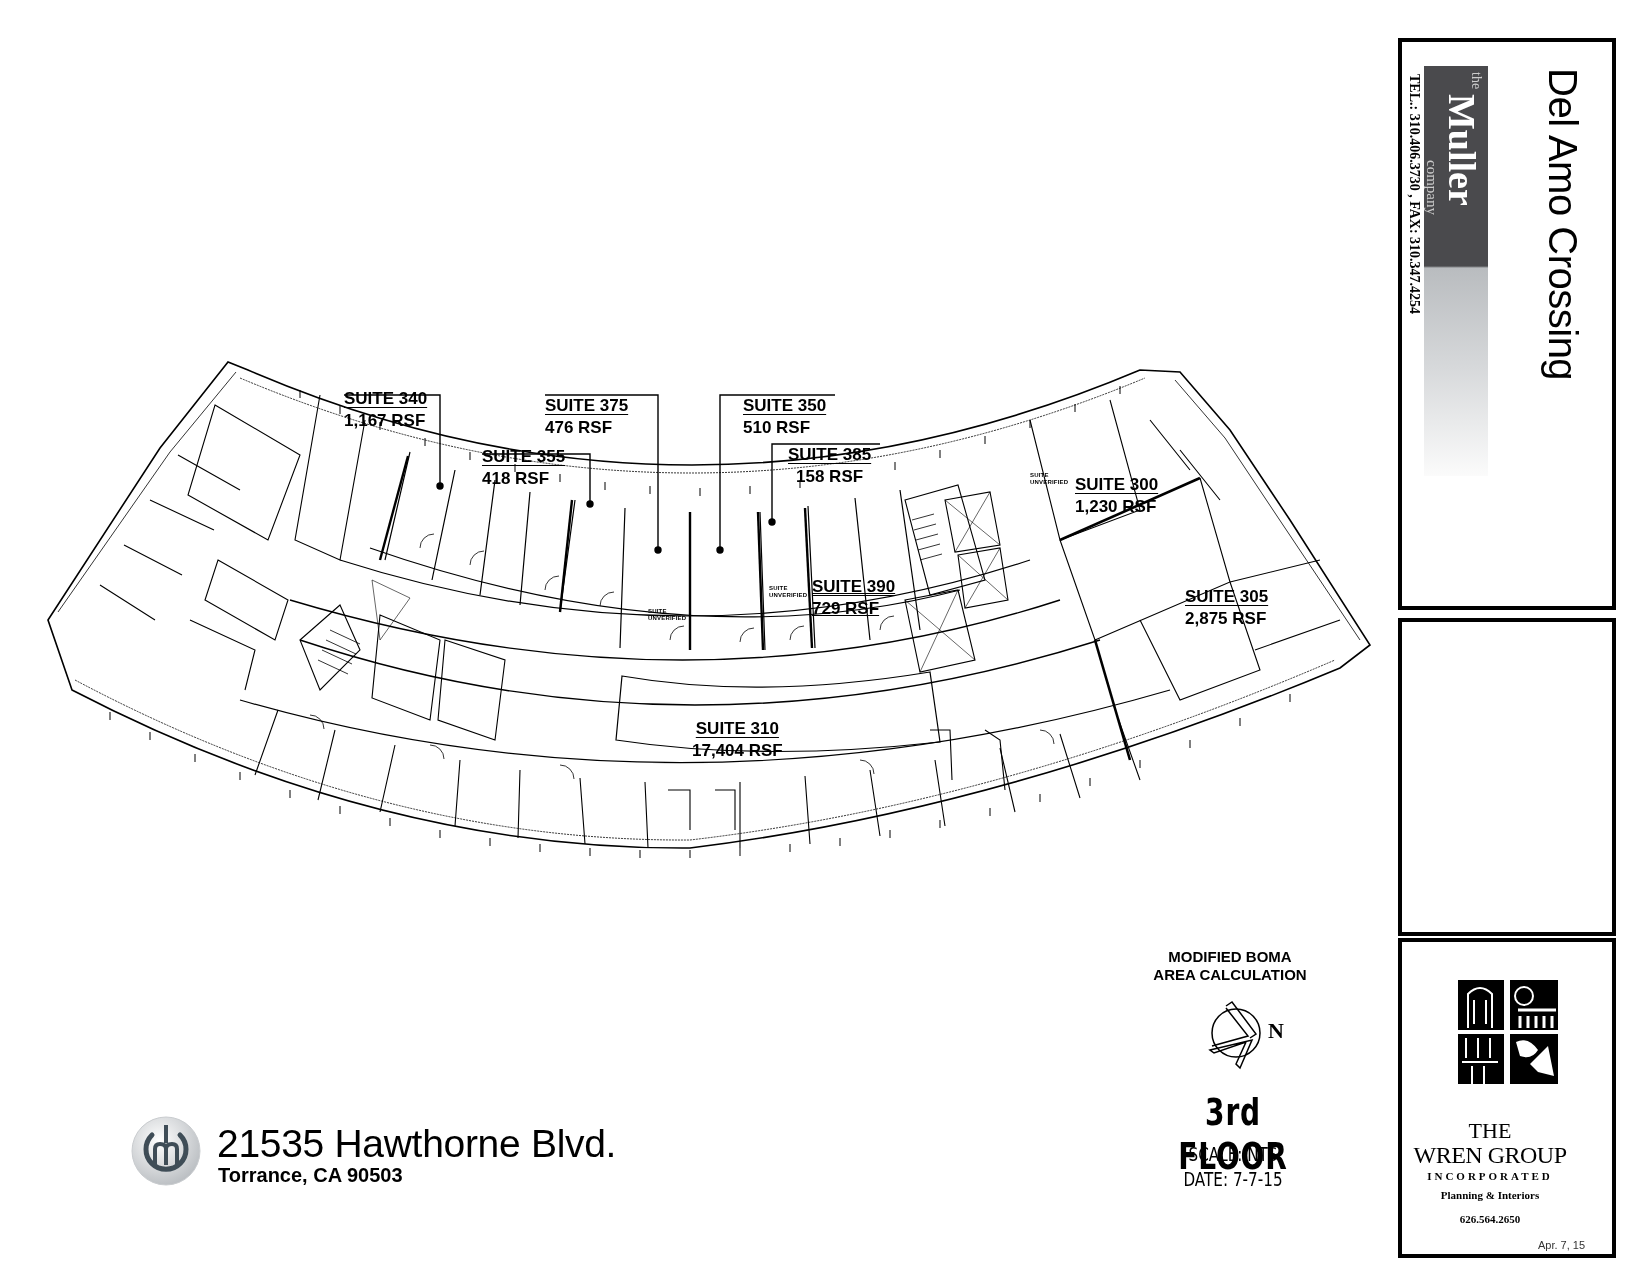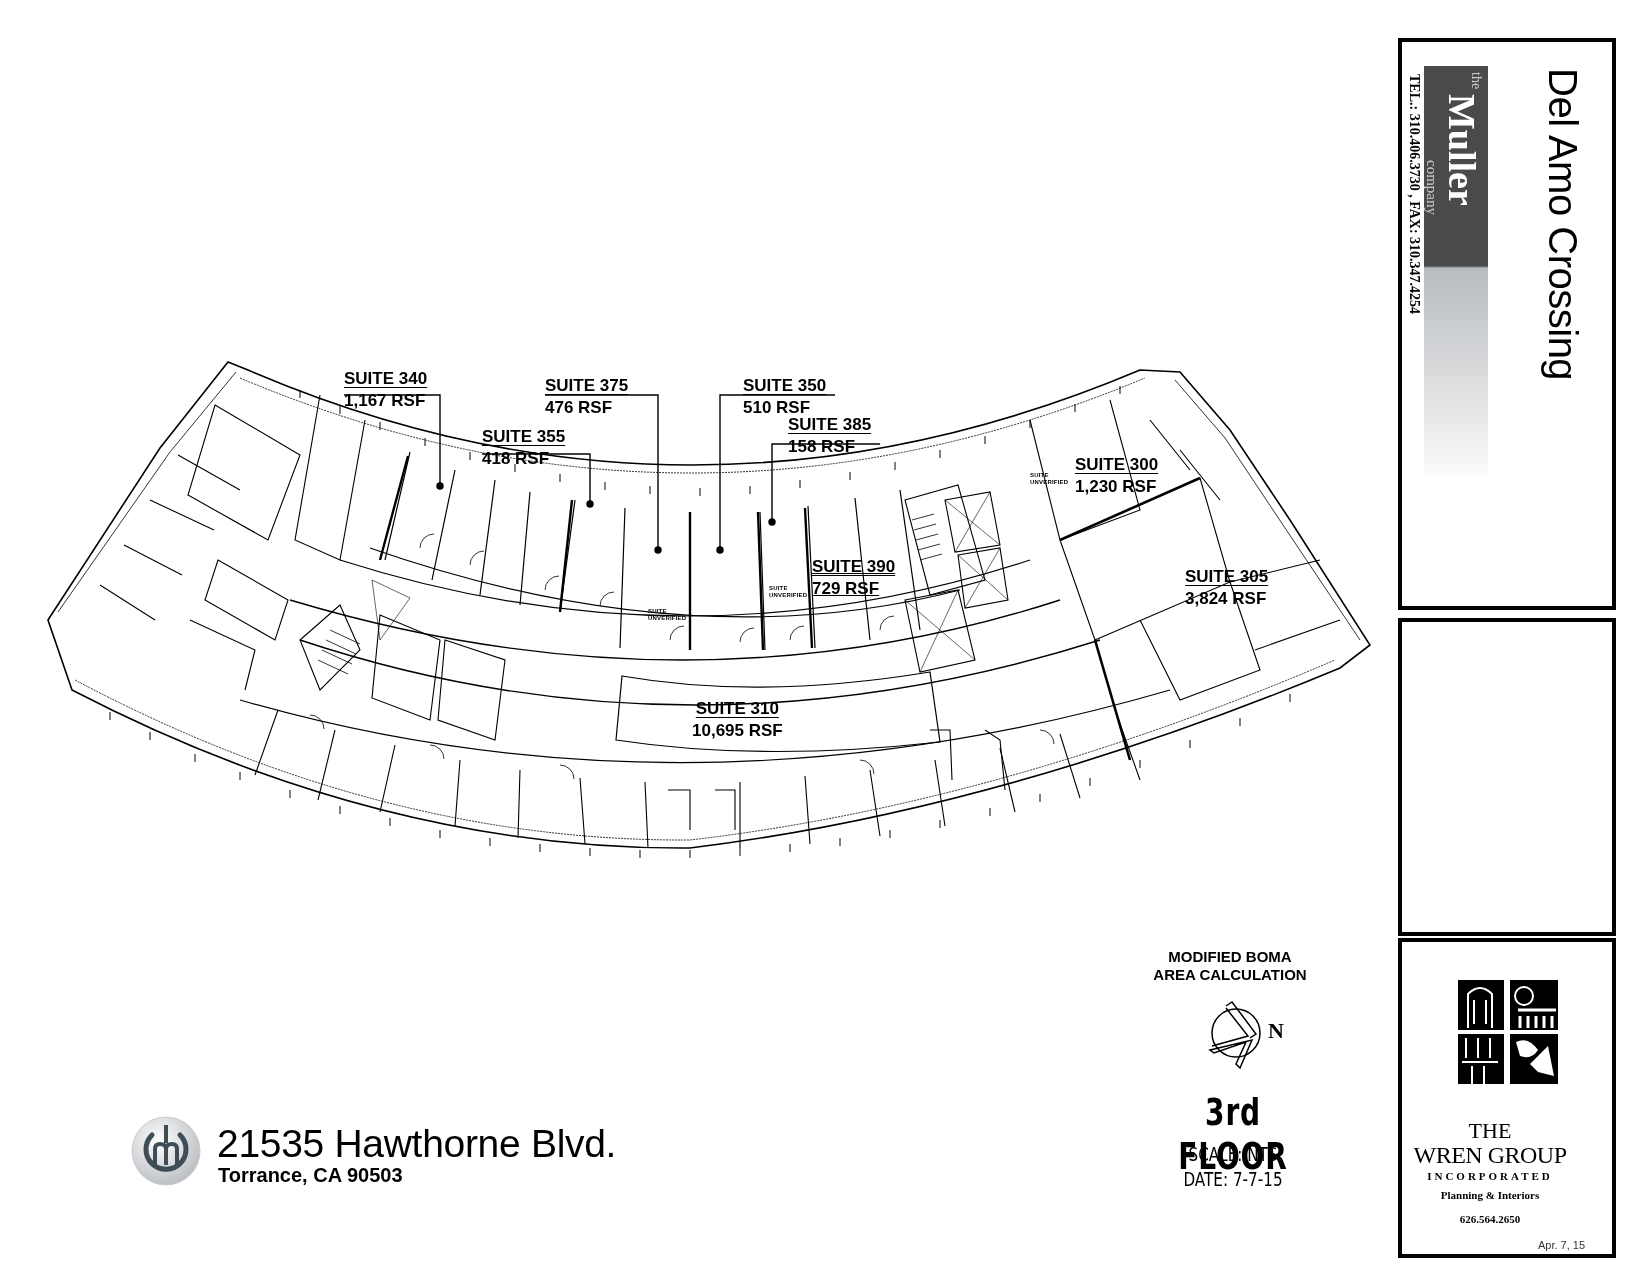--- a/index.html
+++ b/index.html
@@ -1,20 +1,20 @@
 <!DOCTYPE html>
 <html><head>
 <meta charset="utf-8">
 <style>
   html, body { margin:0; padding:0; background:#ffffff; }
   body { width:1650px; height:1275px; position:relative; overflow:hidden; font-family:"Liberation Sans", sans-serif; color:#000; }
   .abs { position:absolute; }
   #plan { position:absolute; left:0; top:0; width:1650px; height:1275px; }
   .suite-label { position:absolute; font-family:"Liberation Sans", sans-serif; font-weight:bold; font-size:17px; line-height:22px; white-space:nowrap; }
-  .suite-label .name { text-decoration:underline; text-underline-offset:3px; display:block; }
+  .suite-label .name { text-decoration:underline; text-underline-offset:3px; display:block;margin-top:20px; }
   .suite-label .area { display:block; }
   .unverified { position:absolute; font-family:"Liberation Sans", sans-serif; font-size:6px; line-height:7px; font-weight:bold; text-transform:uppercase; letter-spacing:0.2px; }
   
   .panel { position:absolute; border:4px solid #000; box-sizing:border-box; background:#fff; }
   .title-vert { position:absolute; font-family:"Liberation Sans", sans-serif; font-size:40px; font-weight:normal; white-space:nowrap; transform-origin:left top; transform:rotate(90deg); letter-spacing:-0.5px; }
   .muller-box { position:absolute; left:1424px; top:66px; width:64px; height:410px; background:linear-gradient(to bottom, #4a4a4d 0px, #4a4a4d 200px, #b9bcbf 202px, #d6d8da 300px, #fbfbfb 410px); }
   .muller-text { position:absolute; transform-origin:left top; transform:rotate(90deg); white-space:nowrap; font-family:"Liberation Serif", serif; color:#fff; }
   .tel-text { position:absolute; transform-origin:left top; transform:rotate(90deg); white-space:nowrap; font-family:"Liberation Serif", serif; font-weight:bold; font-size:14px; }
   .wren-logo { position:absolute; left:1458px; top:980px; width:100px; height:104px; }
   .wren-text { position:absolute; left:1390px; width:200px; text-align:center; font-family:"Liberation Serif", serif; }
@@ -149,39 +149,39 @@
   <span class="area">418 RSF</span>
 </div>
 <div class="suite-label" style="left:545px; top:375px;">
   <span class="name">SUITE 375</span>
   <span class="area">476 RSF</span>
 </div>
 <div class="suite-label" style="left:743px; top:375px;">
   <span class="name">SUITE 350</span>
   <span class="area">510 RSF</span>
 </div>
-<div class="suite-label" style="left:788px; top:414px;">
+<div class="suite-label" style="left:788px; top:424px;text-align:center;">
   <span class="name">SUITE 385</span>
   <span class="area">158 RSF</span>
 </div>
 <div class="suite-label" style="left:812px; top:556px;text-decoration:underline;">
   <span class="name">SUITE 390</span>
   <span class="area">729 RSF</span>
 </div>
 <div class="suite-label" style="left:1075px; top:454px;">
   <span class="name">SUITE 300</span>
   <span class="area">1,230 RSF</span>
 </div>
 <div class="suite-label" style="left:1185px; top:566px;">
   <span class="name">SUITE 305</span>
-  <span class="area">3,824 RSF</span>
+  <span class="area">2,875 RSF</span>
 </div>
 <div class="suite-label" style="left:692px; top:698px; text-align:center;">
   <span class="name">SUITE 310</span>
-  <span class="area">10,695 RSF</span>
+  <span class="area">17,404 RSF</span>
 </div>
 
 <div class="unverified" style="left:648px; top:608px;">
   <div>SUITE</div>
   <div>UNVERIFIED</div>
 </div>
 <div class="unverified" style="left:769px; top:585px;">
   <div>SUITE</div>
   <div>UNVERIFIED</div>
 </div>

